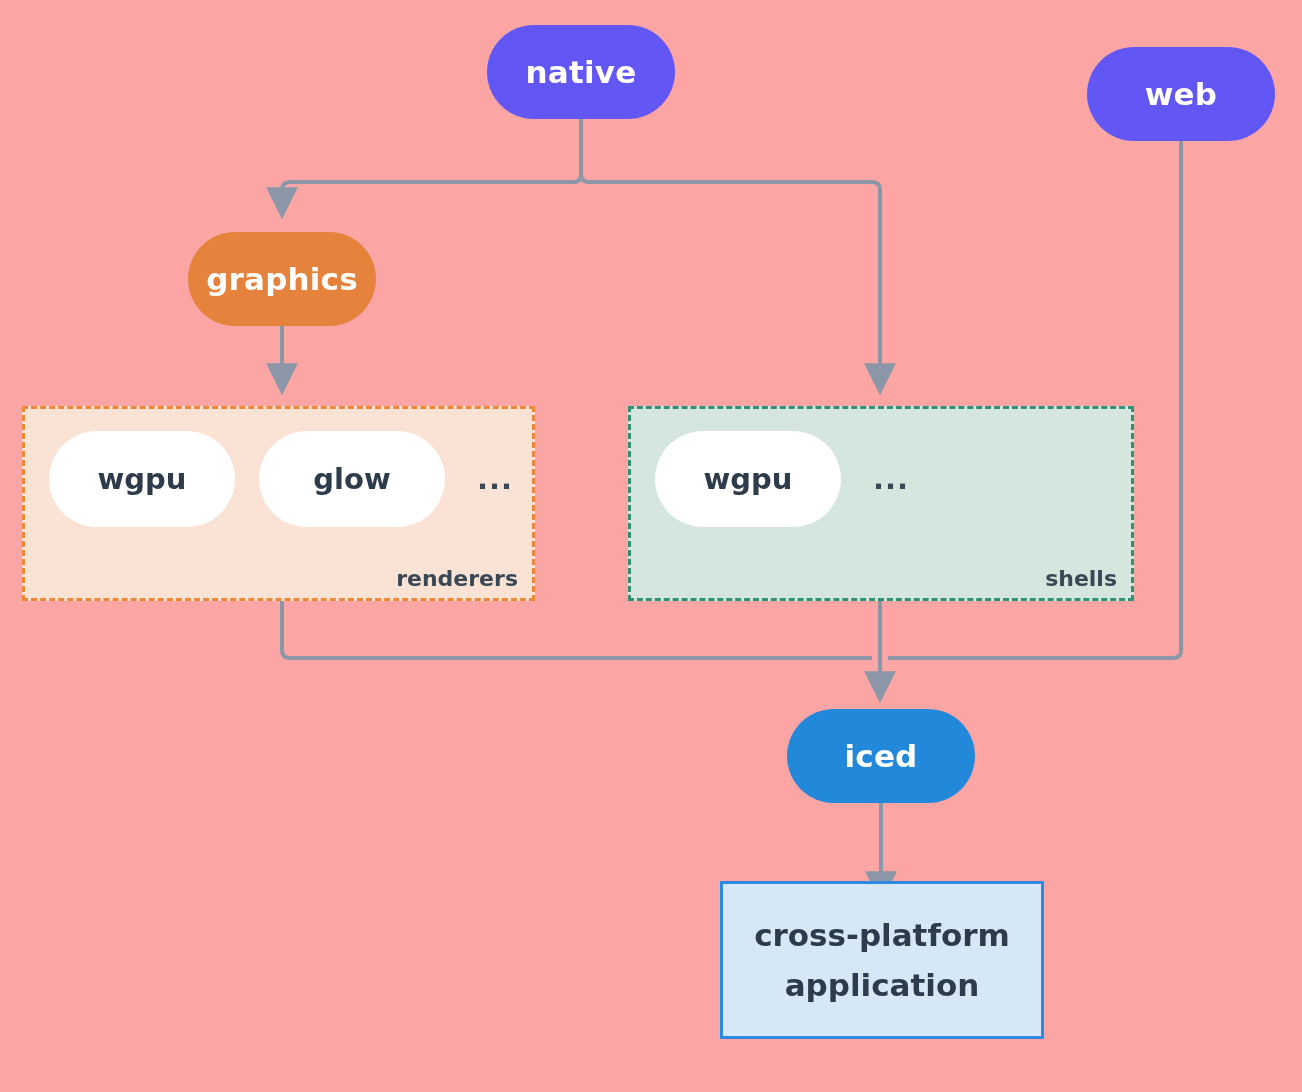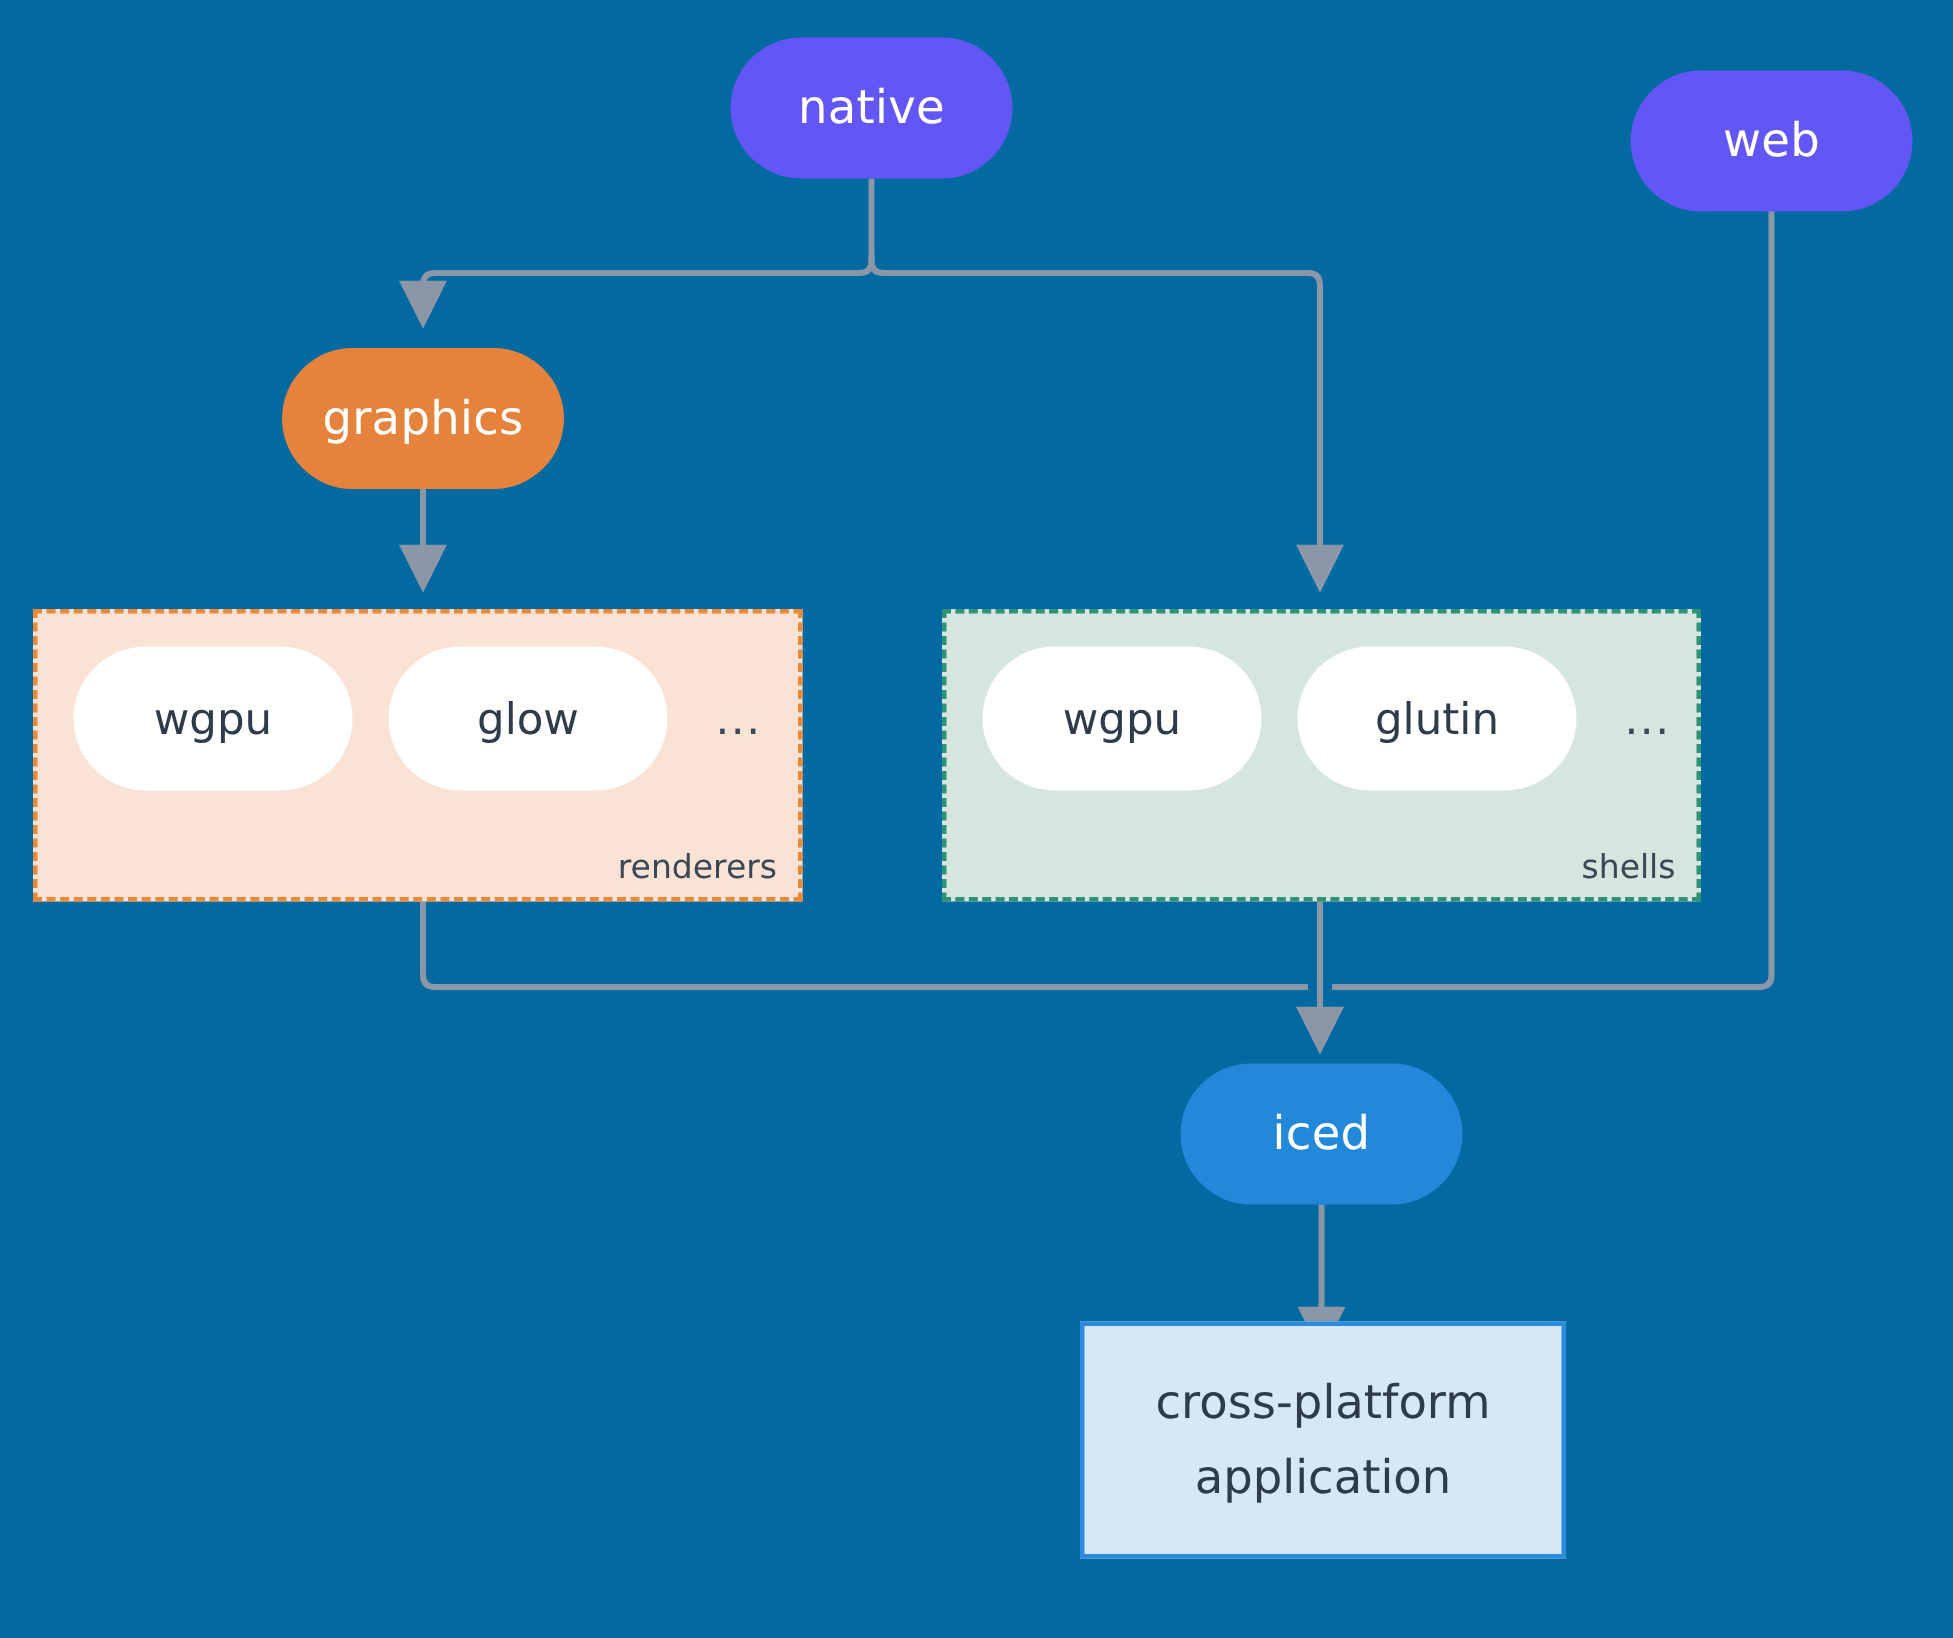--- a/index.html
+++ b/index.html
@@ -10,21 +10,22 @@
   body {
     width: 1302px;
     height: 1092px;
     overflow: hidden;
     font-family: "DejaVu Sans", "Liberation Sans", sans-serif;
   }
   #diagram-root {
     position: relative;
     width: 1302px;
     height: 1092px;
-    background: #0369a1;
+    background: #fca5a5;
+    font-weight: bold;
   }
   svg.edges {
     position: absolute;
     left: 0;
     top: 0;
     width: 1302px;
     height: 1092px;
     pointer-events: none;
   }
 
@@ -204,23 +205,20 @@
       <div class="ellipsis">...</div>
     </div>
     <div class="group-label">renderers</div>
   </div>
 
   <div class="group-box group-shells">
     <div class="inner-row">
       <div class="chip">
         <span>wgpu</span>
       </div>
-      <div class="chip">
-        <span>glutin</span>
-      </div>
       <div class="ellipsis">...</div>
     </div>
     <div class="group-label">shells</div>
   </div>
 
   <div class="pill pill-iced">
     <span>iced</span>
   </div>
 
   <div class="app-box">

